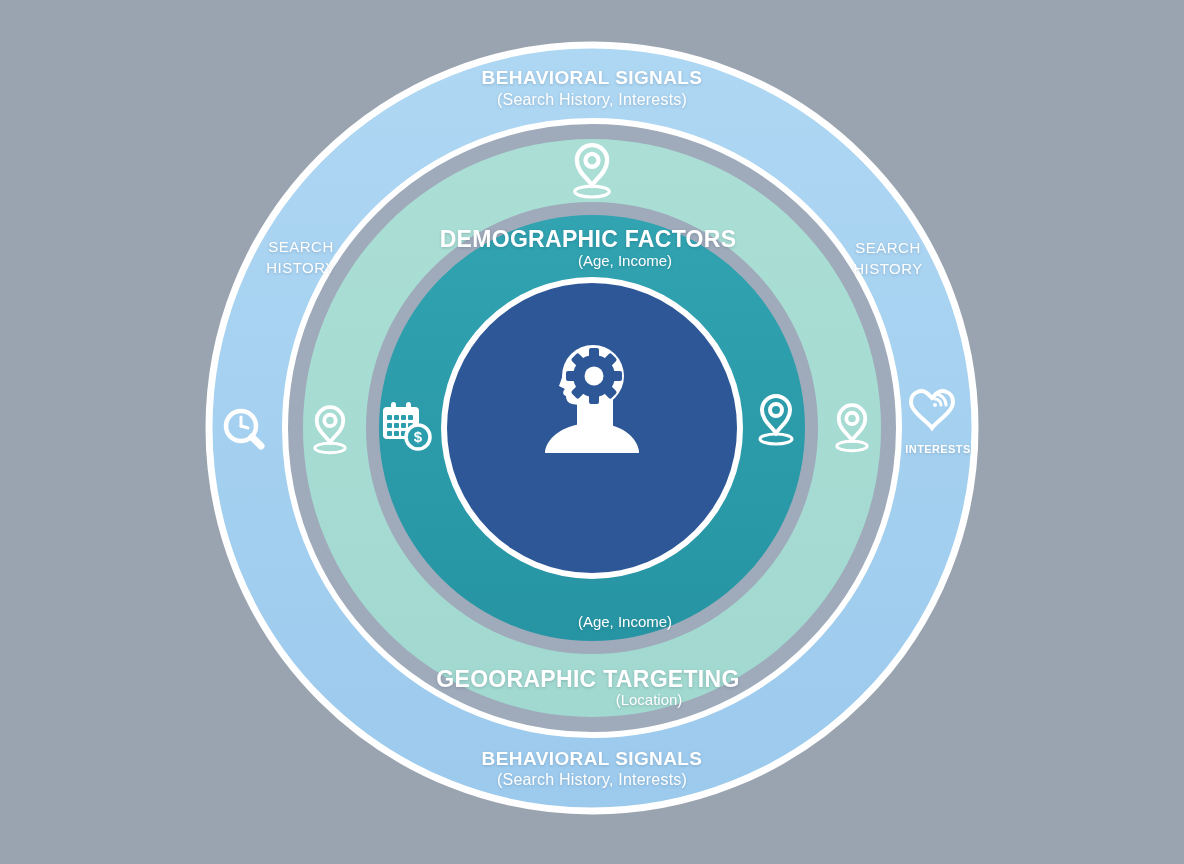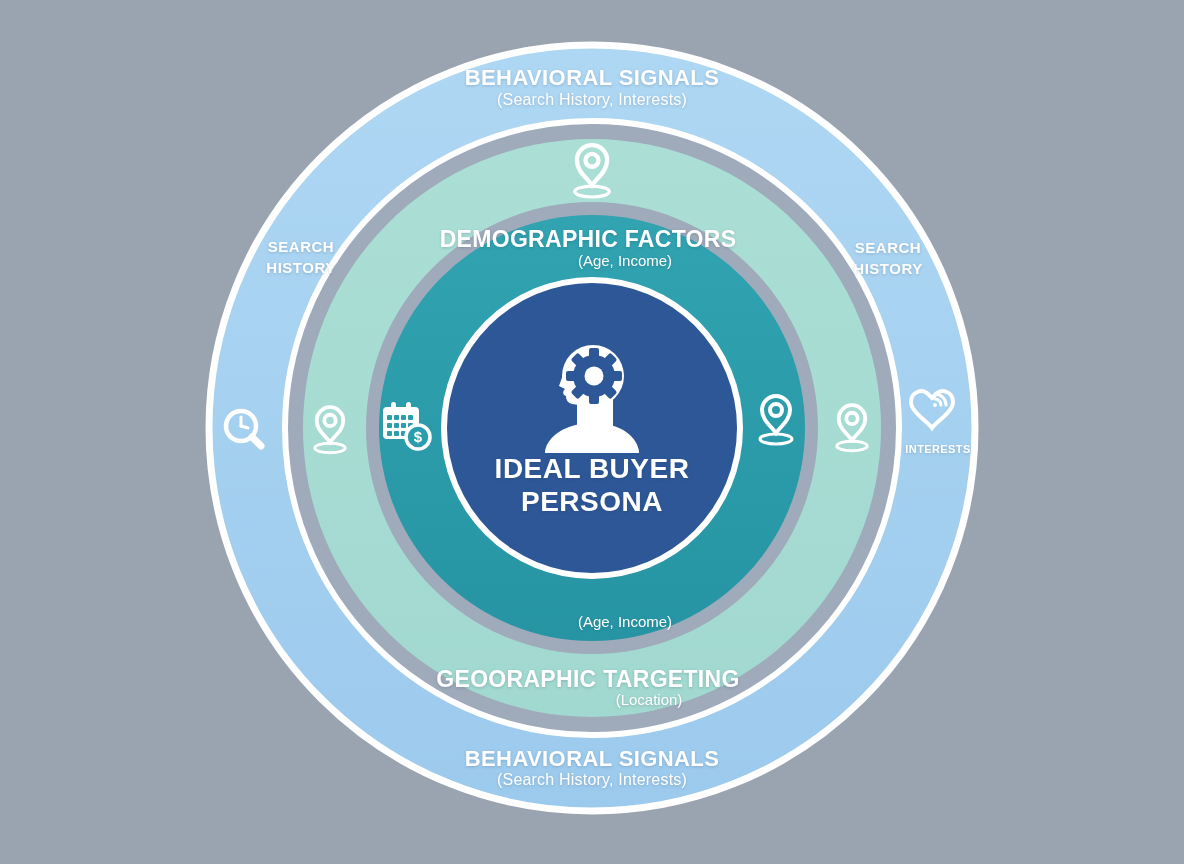--- a/index.html
+++ b/index.html
@@ -13,26 +13,26 @@
   .stage svg{position:absolute;left:0;top:0;}
   .lbl{
     position:absolute;
     transform:translate(-50%,-50%);
     color:#fff;
     text-align:center;
     white-space:nowrap;
     text-shadow:0 1px 3px rgba(40,60,80,.22);
     line-height:1.25;
   }
-  .t-lg{font-size:22px;font-weight:bold;letter-spacing:.4px;}
+  .t-lg{font-size:19px;font-weight:bold;letter-spacing:.4px;}
   .t-sub{font-size:16px;font-weight:400;letter-spacing:.2px;}
   .t-md{font-size:23px;font-weight:bold;letter-spacing:.3px;}
   .t-sm{font-size:15px;font-weight:400;margin-left:37px;}
   .t-xl{font-size:28px;font-weight:bold;letter-spacing:.5px;line-height:33px;}
-  .t-xs{font-size:15px;font-weight:bold;letter-spacing:.5px;line-height:21px;}
+  .t-xs{font-size:15px;font-weight:normal;letter-spacing:.5px;line-height:21px;}
   .t-int{font-size:11px;font-weight:bold;letter-spacing:.4px;}
   .lbl span{display:block;}
 </style>
 </head>
 <body>
 
 <div class="stage">
 
   <svg width="1184" height="864" viewBox="0 0 1184 864">
     <defs>
@@ -143,24 +143,20 @@
     <span>HISTORY</span>
   </div>
   <div class="lbl t-xs" style="left:888px;top:258px">
     <span>SEARCH</span>
     <span>HISTORY</span>
   </div>
 
   <div class="lbl t-md" style="left:588px;top:239px">DEMOGRAPHIC FACTORS</div>
   <div class="lbl t-sm" style="left:588px;top:261px">(Age, Income)</div>
 
-  <div class="lbl t-xl" style="left:592px;top:485px">
-    <span>IDEAL BUYER</span>
-    <span>PERSONA</span>
-  </div>
 
   <div class="lbl t-sm" style="left:588px;top:622px">(Age, Income)</div>
 
   <div class="lbl t-md" style="left:588px;top:679px">GEOORAPHIC TARGETING</div>
   <div class="lbl t-sm" style="left:612px;top:700px">(Location)</div>
 
   <div class="lbl t-lg" style="left:592px;top:759px">BEHAVIORAL SIGNALS</div>
   <div class="lbl t-sub" style="left:592px;top:780px">(Search History, Interests)</div>
 
   <div class="lbl t-int" style="left:938px;top:450px">INTERESTS</div>

